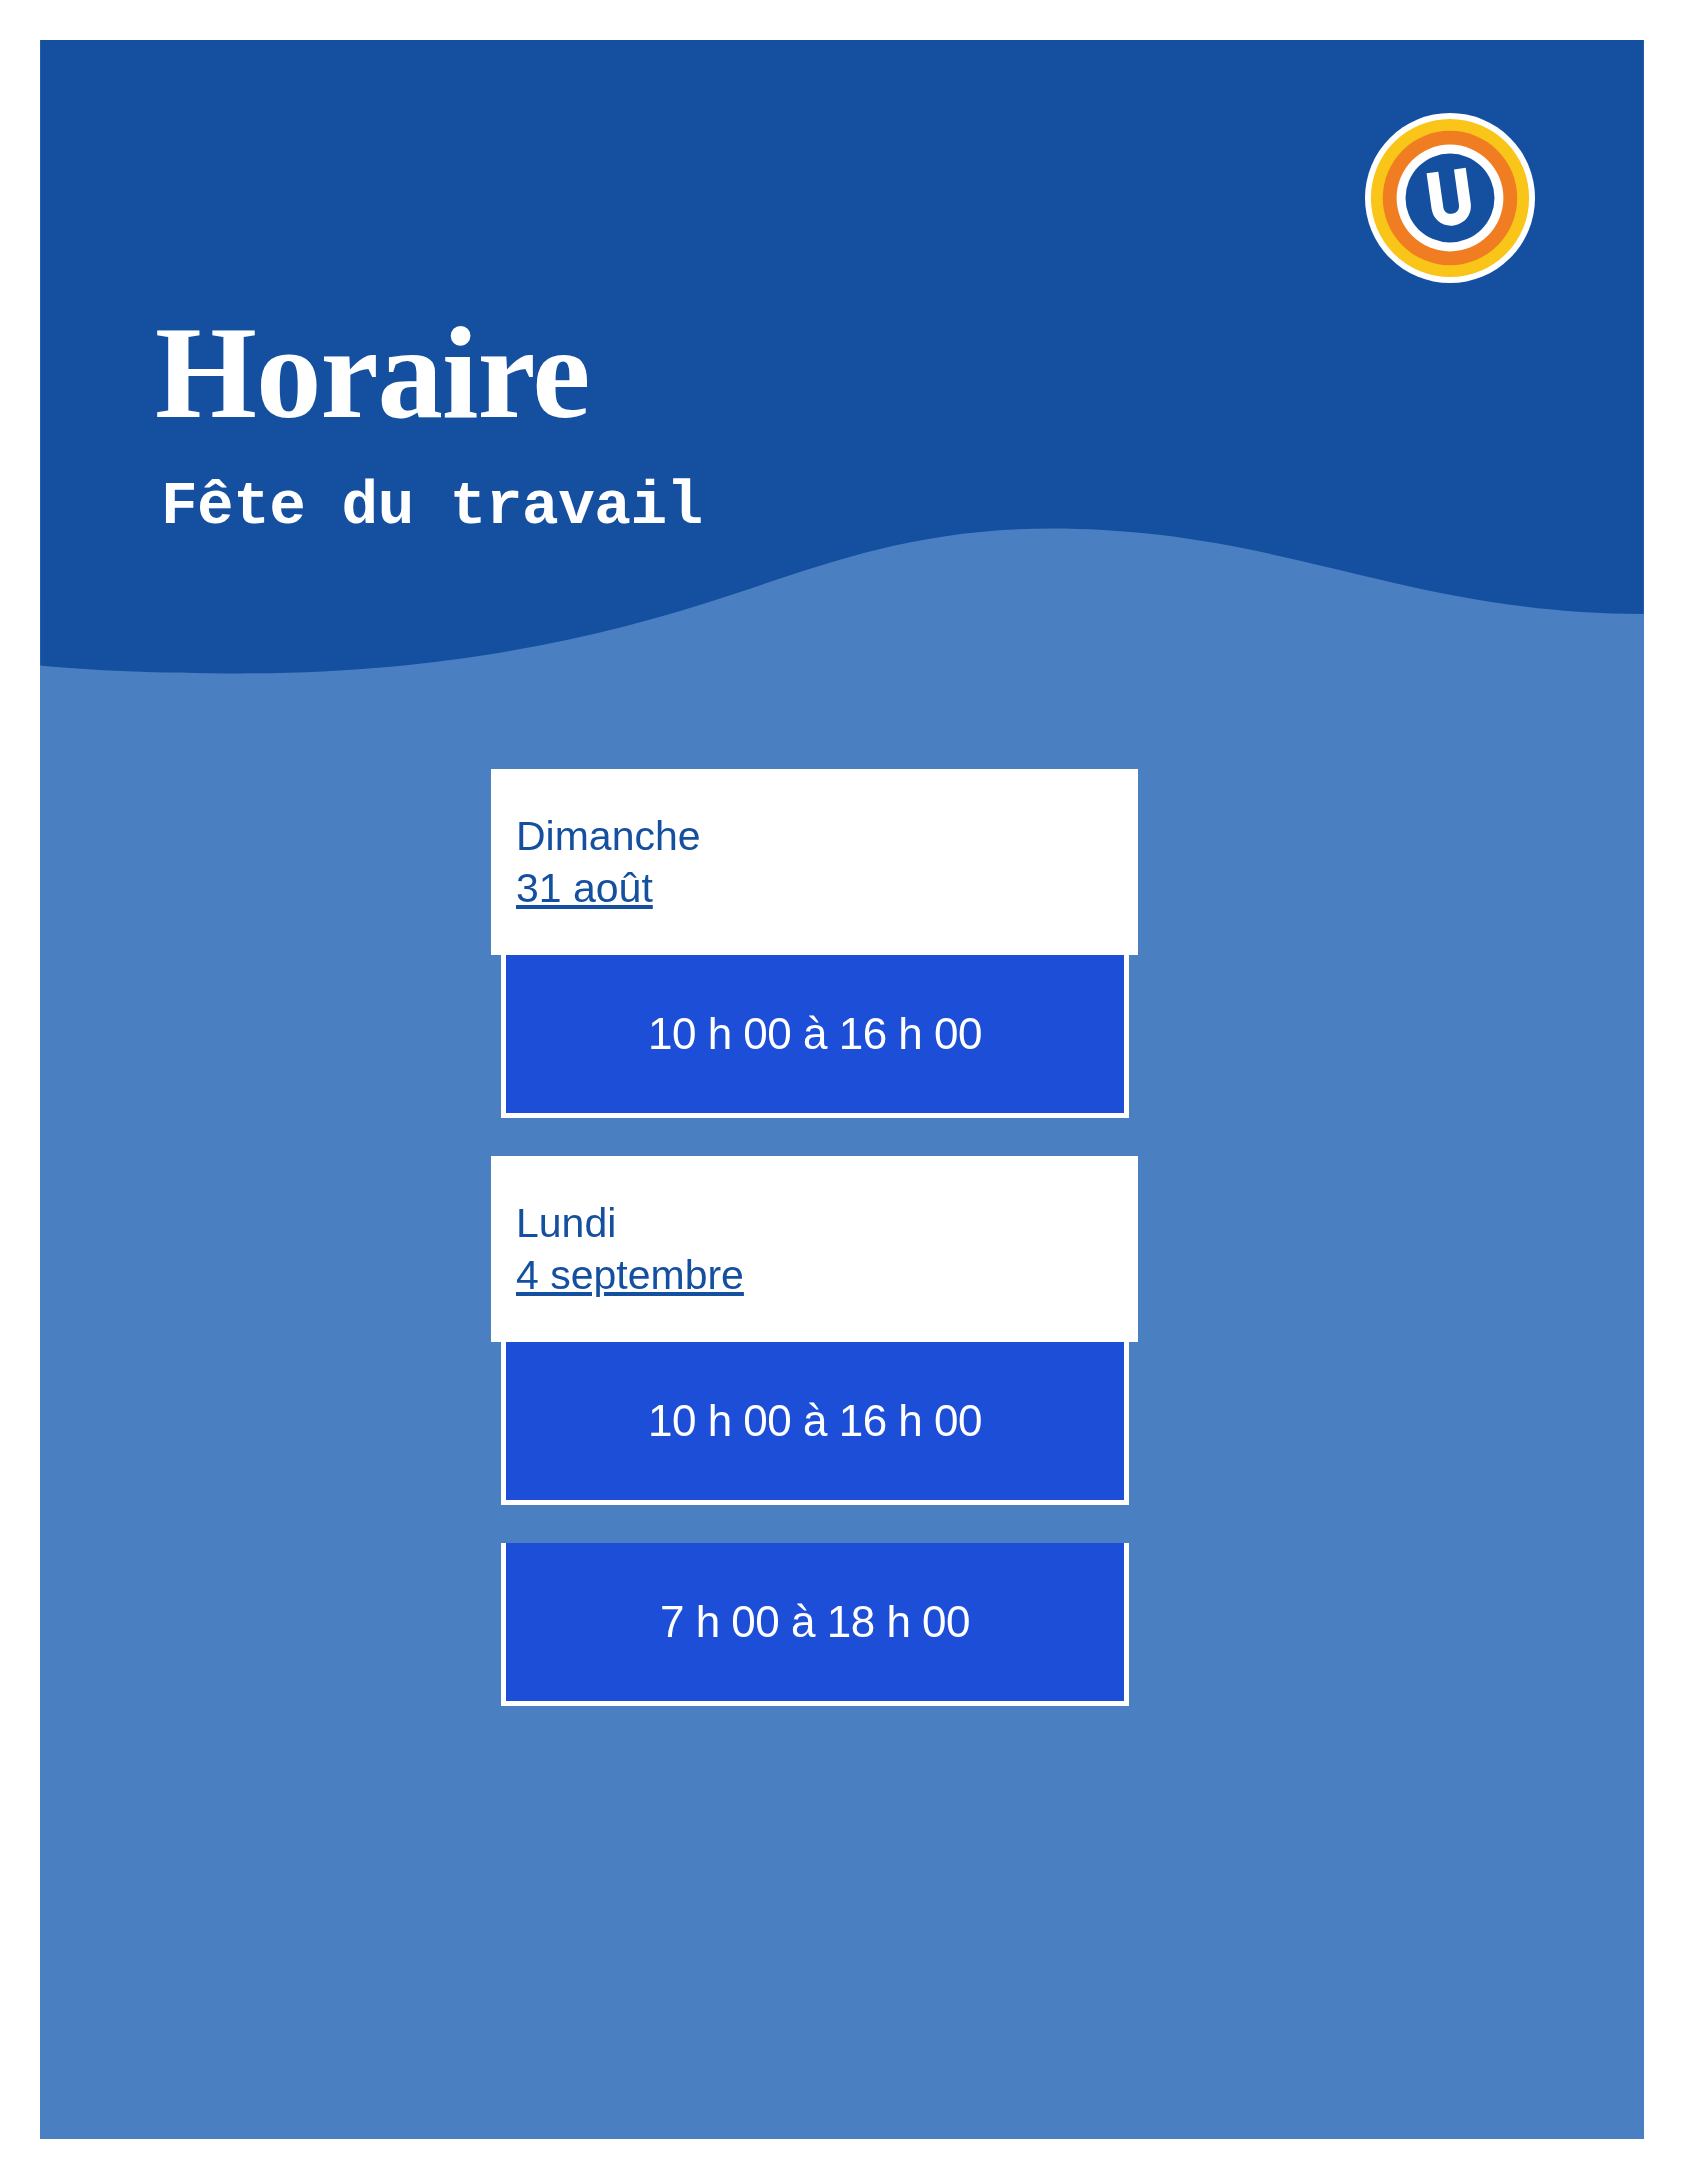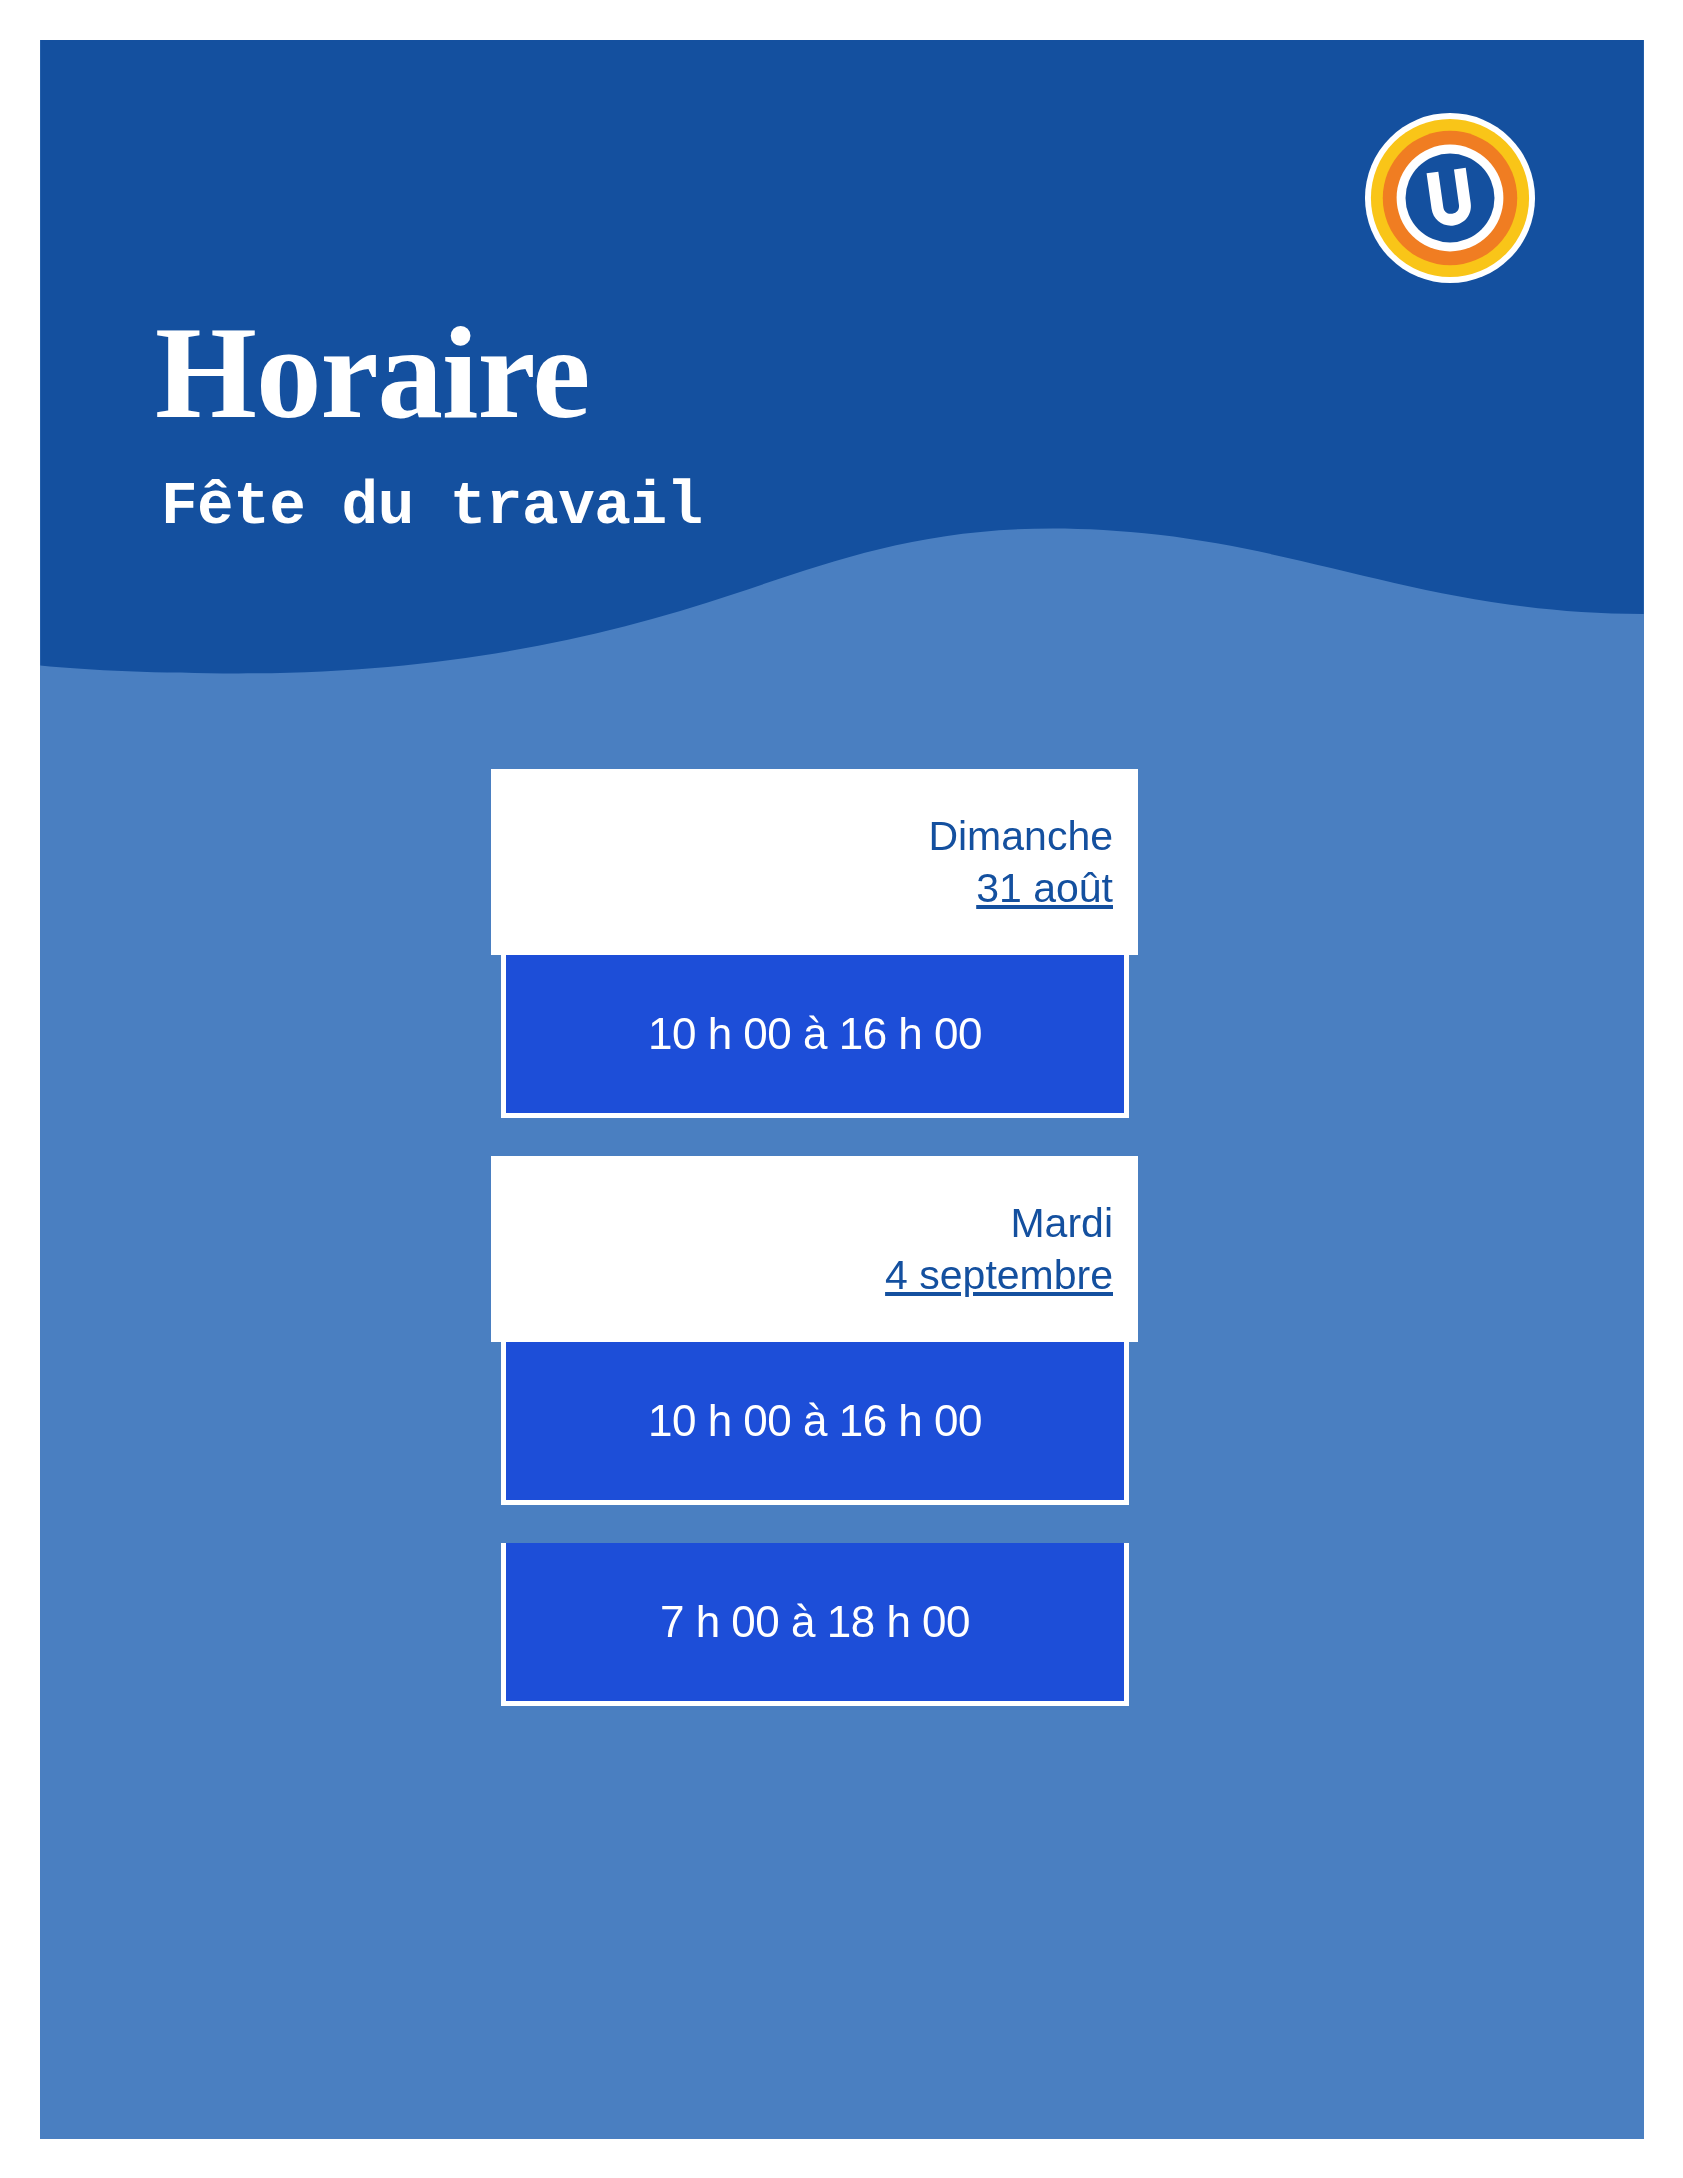--- a/index.html
+++ b/index.html
@@ -77,21 +77,21 @@
     top: 729px;
     width: 653px;
   }
   .card {
     width: 647px;
     margin-bottom: 38px;
   }
   .card-day {
     background: #ffffff;
     color: #14509f;
-    text-align: right;
+    text-align: left;
     padding: 36px 20px 40px 20px;
     box-sizing: border-box;
   }
   .card-day .dow {
     font-size: 41px;
     line-height: 1.28;
     display: block;
   }
   .card-day .date {
     font-size: 41px;
@@ -165,21 +165,21 @@
         </div>
       </div>
       <div class="card-hours">
         <span>10 h 00 à 16 h 00</span>
       </div>
     </div>
 
     <div class="card">
       <div class="card-outline">
         <div class="card-day">
-          <span class="dow">Mardi</span>
+          <span class="dow">Lundi</span>
           <span class="date">4 septembre</span>
         </div>
       </div>
       <div class="card-hours">
         <span>10 h 00 à 16 h 00</span>
       </div>
     </div>
 
     <div class="card">
       <div class="card-hours">

